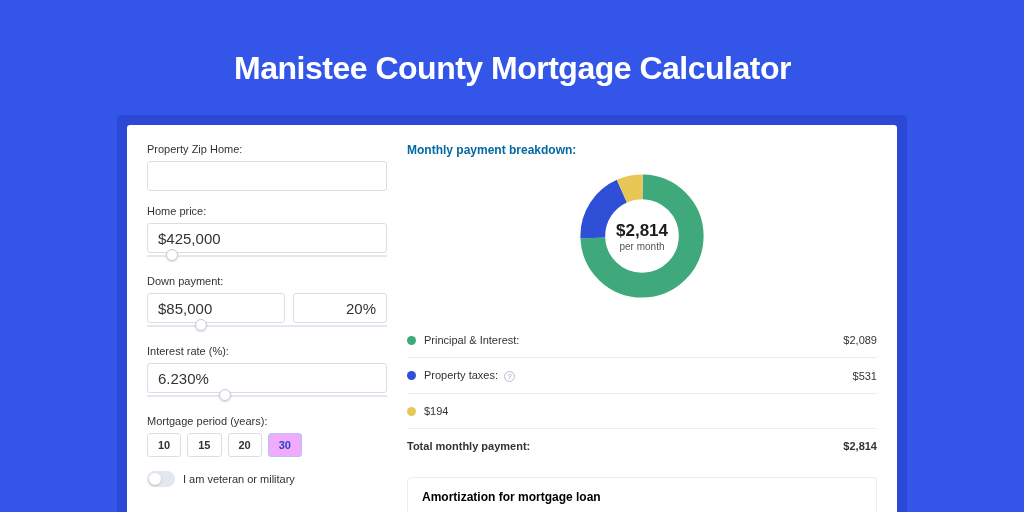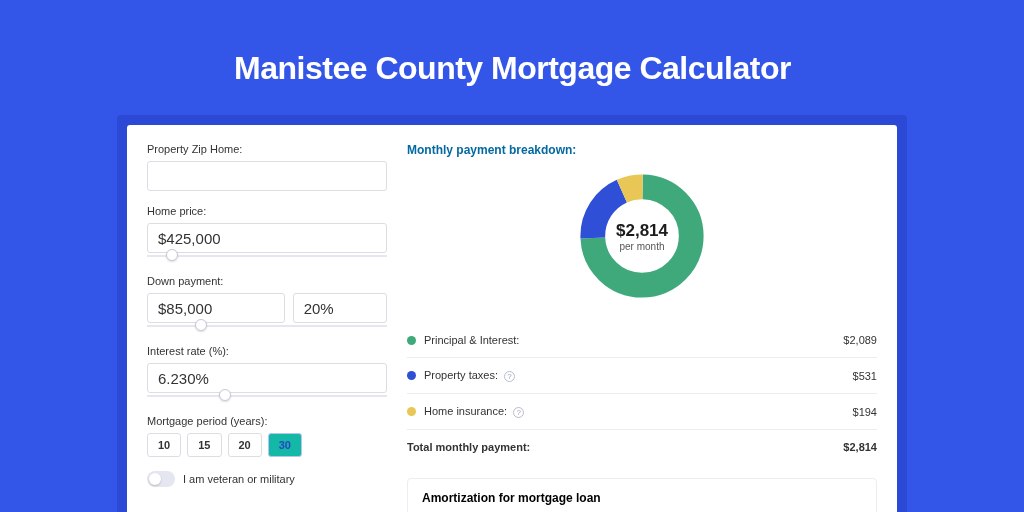--- a/index.html
+++ b/index.html
@@ -71,34 +71,34 @@
     top: -2px;
     width: 12px;
     height: 12px;
     background: #fff;
     border: 1px solid #c8cad6;
     border-radius: 50%;
     box-shadow: 0 1px 2px rgba(0,0,0,0.15);
   }
   .dp-row { display: flex; gap: 8px; }
   .dp-row .input:first-child { flex: 1.6; }
-  .dp-row .input:last-child { flex: 1; }
+  .dp-row .input:last-child { flex: 1; text-align: right; }
   .period-row { display: flex; gap: 6px; margin-top: 4px; }
   .period-btn {
     border: 1px solid #dcdde2;
     background: #fff;
     font-size: 11px;
     font-weight: 600;
     color: #333;
     padding: 5px 10px;
     border-radius: 3px;
     cursor: pointer;
   }
   .period-btn.active {
-    background: #14b8a6;
+    background: #f0abfc;
     border-color: #b6c4f5;
     color: #2a45c4;
   }
   .vet-row { display: flex; align-items: center; gap: 8px; margin-top: 12px; }
   .toggle {
     width: 28px; height: 16px;
     background: #e4e6f0;
     border-radius: 10px;
     position: relative;
   }
@@ -266,24 +266,20 @@
         <span class="lbl">
           <span>Property taxes:</span>
           <span class="info-icon">?</span>
         </span>
         <span class="val">$531</span>
       </div>
       <div class="divider"></div>
 
       <div class="legend-row">
         <span class="dot" style="background:#e9c756"></span>
-        <span class="lbl">
-          <span>Home insurance:</span>
-          <span class="info-icon">?</span>
-        </span>
         <span class="val">$194</span>
       </div>
       <div class="divider"></div>
 
       <div class="legend-row total">
         <span class="lbl">Total monthly payment:</span>
         <span class="val">$2,814</span>
       </div>
 
       <div class="amort-card">

